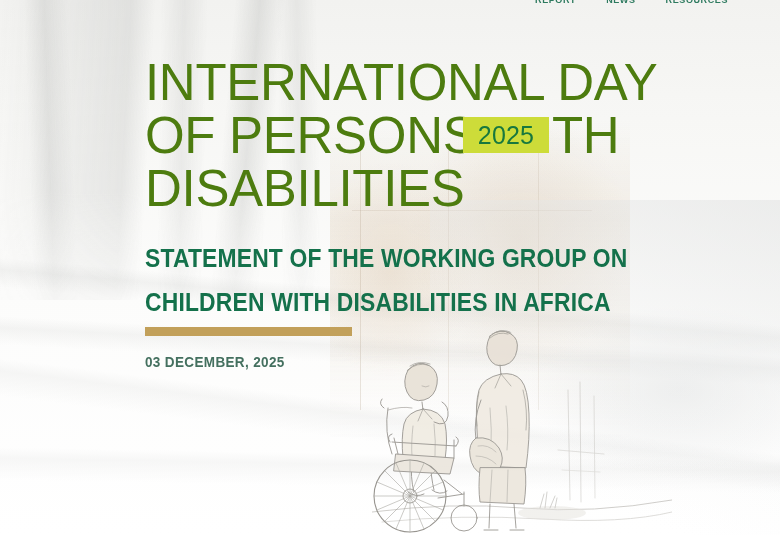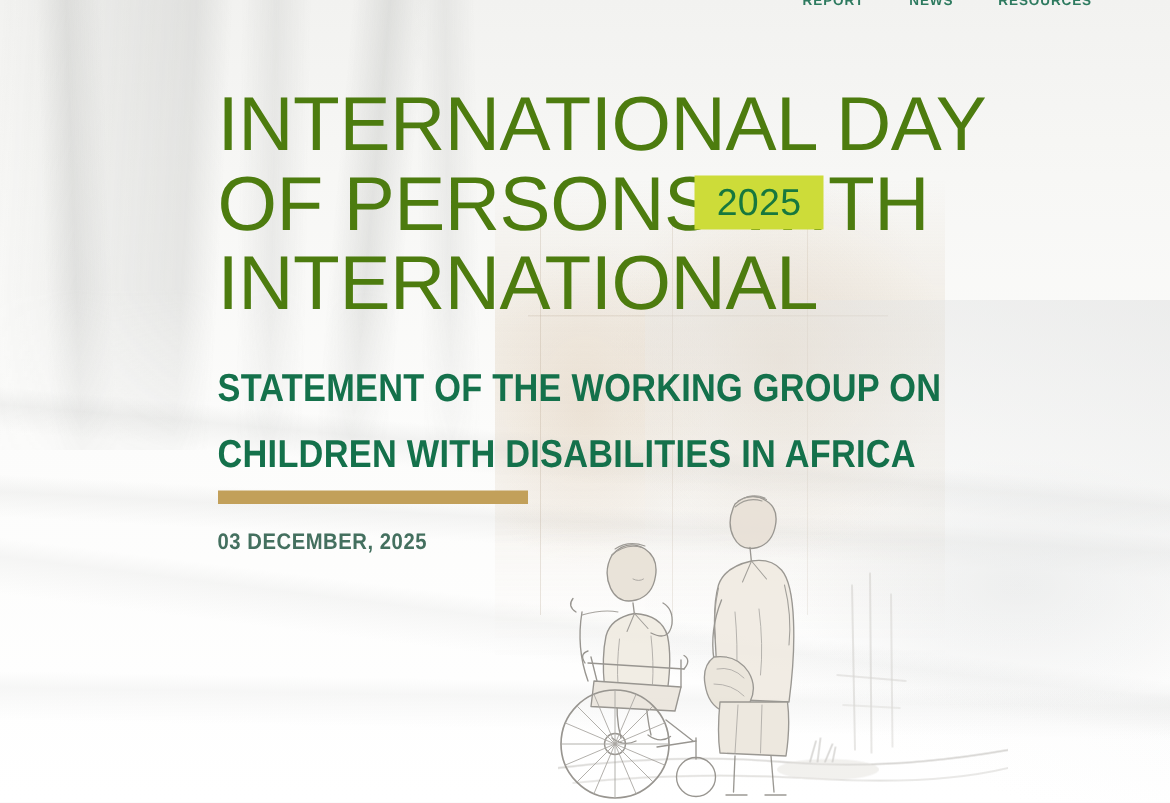--- a/index.html
+++ b/index.html
@@ -278,21 +278,21 @@
     <span class="nav-item">REPORT</span>
     <span class="nav-item">NEWS</span>
     <span class="nav-item">RESOURCES</span>
   </nav>
 
   <div class="content">
 
     <h1 class="title">
       <span class="title-line">INTERNATIONAL DAY</span>
       <span class="title-line">OF PERSONS WITH</span>
-      <span class="title-line">INTERNATIONAL</span>
+      <span class="title-line">DISABILITIES</span>
     </h1>
 
     <div class="badge">
       <span>2025</span>
     </div>
 
     <h2 class="subtitle">
       <span class="subtitle-line">STATEMENT OF THE WORKING GROUP ON</span>
       <span class="subtitle-line">CHILDREN WITH DISABILITIES IN AFRICA</span>
     </h2>

